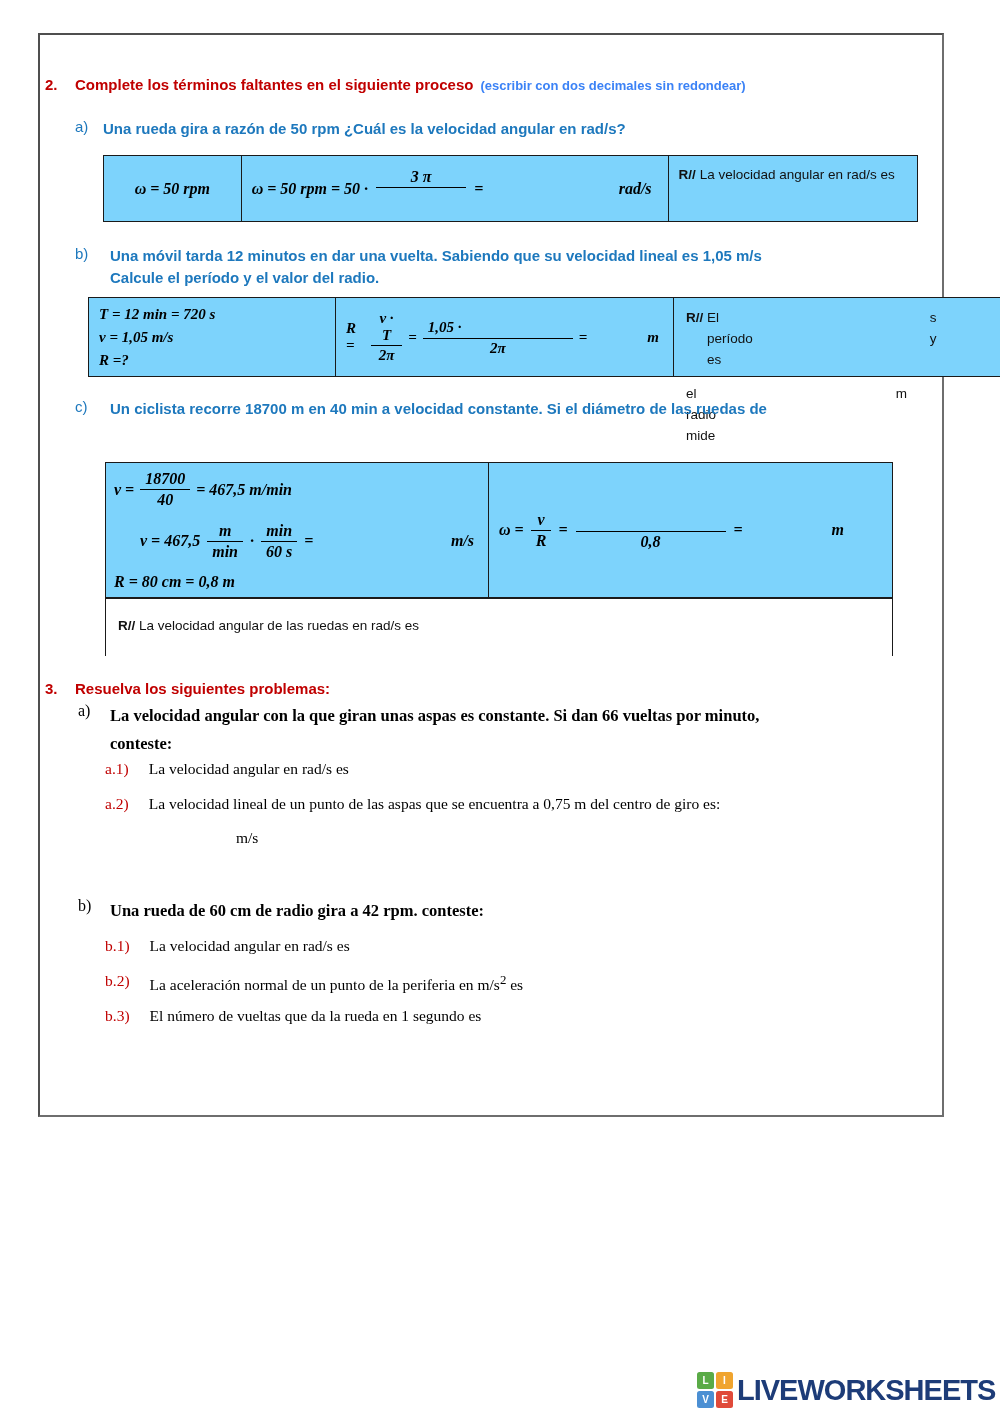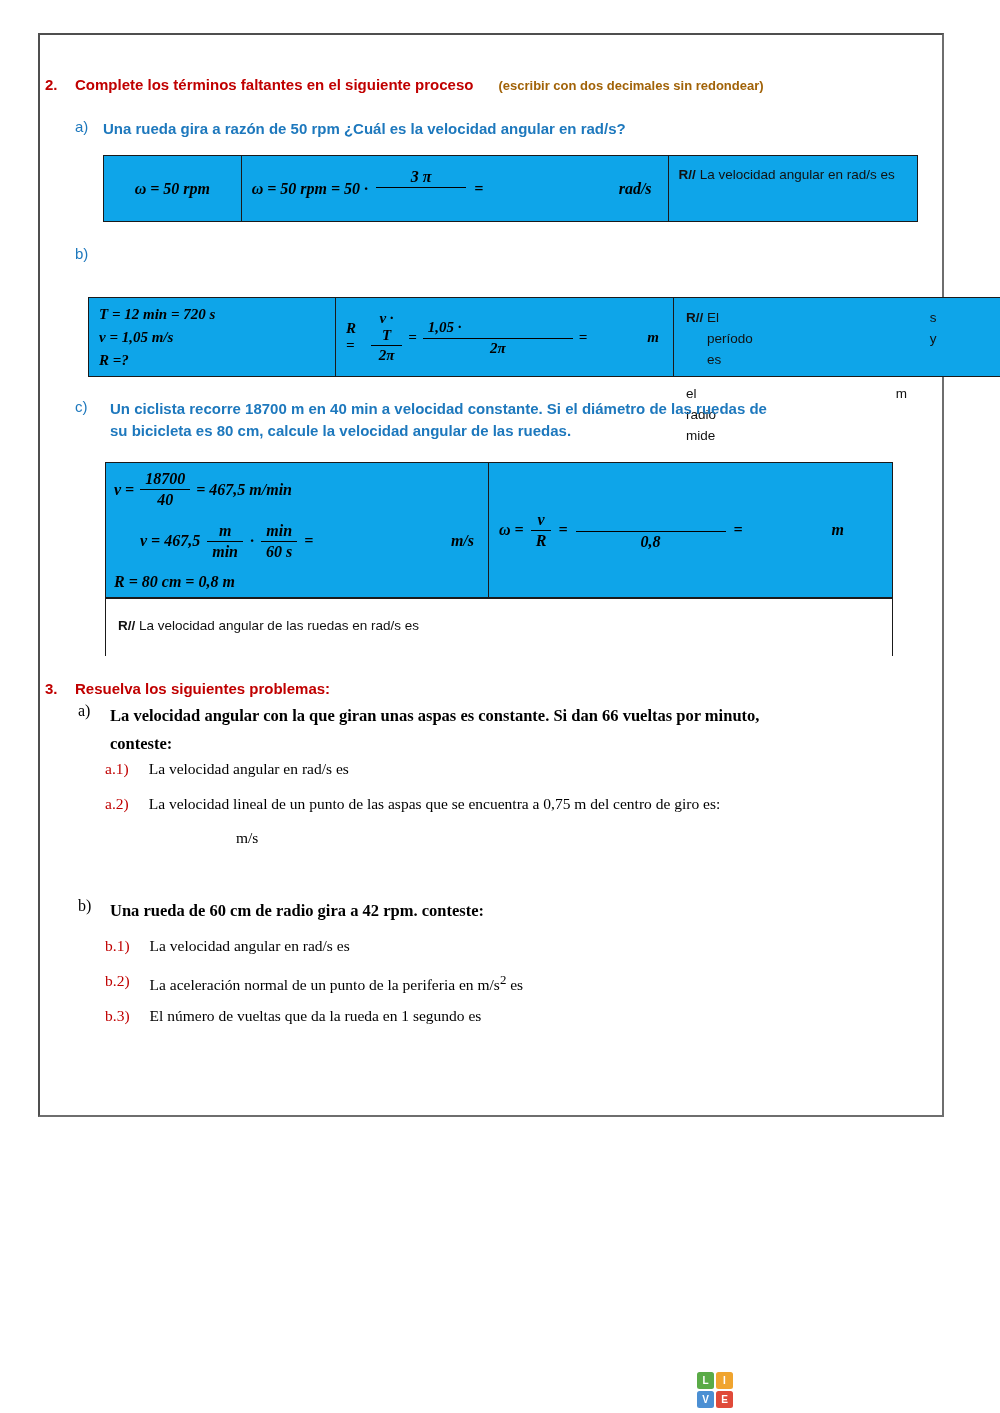--- a/index.html
+++ b/index.html
@@ -8,28 +8,28 @@
   .abs { position:absolute; }
 
   
   .frame { left:38px; top:33px; width:906px; height:1084px;
            border:2px solid #4f4f4f; border-right-color:#6e6e6e; border-bottom-color:#6e6e6e;
            background:#fff; }
 
   
   .red-head { color:#c00000; font-weight:bold; font-size:15px; display:flex; align-items:baseline; }
   .red-head .num { width:30px; }
-  .red-head .note { color:#a16207; font-size:13px; margin-left:25px; }
+  .red-head .note { color:#3b82f6; font-size:13px; margin-left:7px; }
   .blue { color:#1d78bd; }
   .blue-head { font-size:15px; display:flex; }
   .blue-head .lbl { width:28px; font-weight:normal; }
   .blue-head .txt { font-weight:bold; line-height:22px; }
 
   
-  .wtable { display:flex; border:1.5px solid #1a1a1a; background:#0ea5e9; }
+  .wtable { display:flex; border:1.5px solid #1a1a1a; background:#7dd3fc; }
   .cell { border-left:1.5px solid #1a1a1a; }
   .cell:first-child { border-left:none; }
 
   
   .math { font-family:"Liberation Serif", serif; font-style:italic; font-weight:bold; font-size:16px; color:#000; }
   .mrow { display:flex; align-items:center; }
   .frac { display:inline-flex; flex-direction:column; align-items:stretch; text-align:center; }
   .frac .num { padding:0 5px 1px 5px; }
   .frac .den { border-top:1.6px solid #000; padding:1px 5px 0 5px; min-height:20px; } .bw90 { min-width:90px; } .bw150 { min-width:150px; }
 
@@ -85,20 +85,24 @@
   </div>
   <div class="cell sans-cell" style="width:250px; padding:8px 10px;">
     <span class="bold">R//</span>
     <span>La velocidad angular en rad/s es</span>
     <input class="blank" style="width: 60px;">
   </div>
 </div>
 
 <div class="abs blue-head blue" style="left:75px; top:245px; width:880px;">
   <span class="lbl" style="width:35px;">b)</span>
+  <span class="txt">
+    <span>Una móvil tarda 12 minutos en dar una vuelta. Sabiendo que su velocidad lineal es 1,05 m/s</span><br>
+    <span>Calcule el período y el valor del radio.</span>
+  </span>
 </div>
 
 <div class="abs wtable" style="left:88px; top:297px; width:948px; height:80px;">
   <div class="cell math" style="width:246px; font-size:15px; padding:5px 0 0 10px; line-height:23px;">
     <div>T = 12 min = 720 s</div>
     <div>v = 1,05 m/s</div>
     <div>R =?</div>
   </div>
   <div class="cell math mrow" style="width:338px; font-size:15px; padding:0 10px;">
     <span>R =</span>
@@ -127,21 +131,20 @@
       <input class="blank" style="flex: 1 1 0%;">
       <span>m</span>
     </div>
   </div>
 </div>
 
 <div class="abs blue-head blue" style="left:75px; top:398px; width:880px;">
   <span class="lbl" style="width:35px;">c)</span>
   <span class="txt">
     <span>Un ciclista recorre 18700 m en 40 min a velocidad constante. Si el diámetro de las ruedas de</span><br>
-    <span>su bicicleta es 80 cm, calcule la velocidad angular de las ruedas.</span>
   </span>
 </div>
 
 <div class="abs wtable" style="left:105px; top:462px; width:788px; height:136px;">
   <div class="cell math" style="width:383px; padding:7px 0 6px 8px; display:flex; flex-direction:column; justify-content:space-between;">
     <div class="mrow">
       <span>v =</span>
       <span class="frac" style="margin:0 6px;">
         <span class="num">18700</span>
         <span class="den">40</span>
@@ -240,13 +243,14 @@
   <input class="blank" style="width: 140px;">
 </div>
 
 <div class="abs logo" style="left:697px; top:1372px;">
   <div class="logo-grid">
     <span class="logo-sq" id="sq0" style="background: rgb(90, 171, 71);">L</span>
     <span class="logo-sq" id="sq1" style="background: rgb(240, 164, 46);">I</span>
     <span class="logo-sq" id="sq2" style="background: rgb(75, 143, 211);">V</span>
     <span class="logo-sq" id="sq3" style="background: rgb(224, 74, 58);">E</span>
   </div>
+  <span class="logo-text">LIVEWORKSHEETS</span>
 </div>
 
 </body></html>

